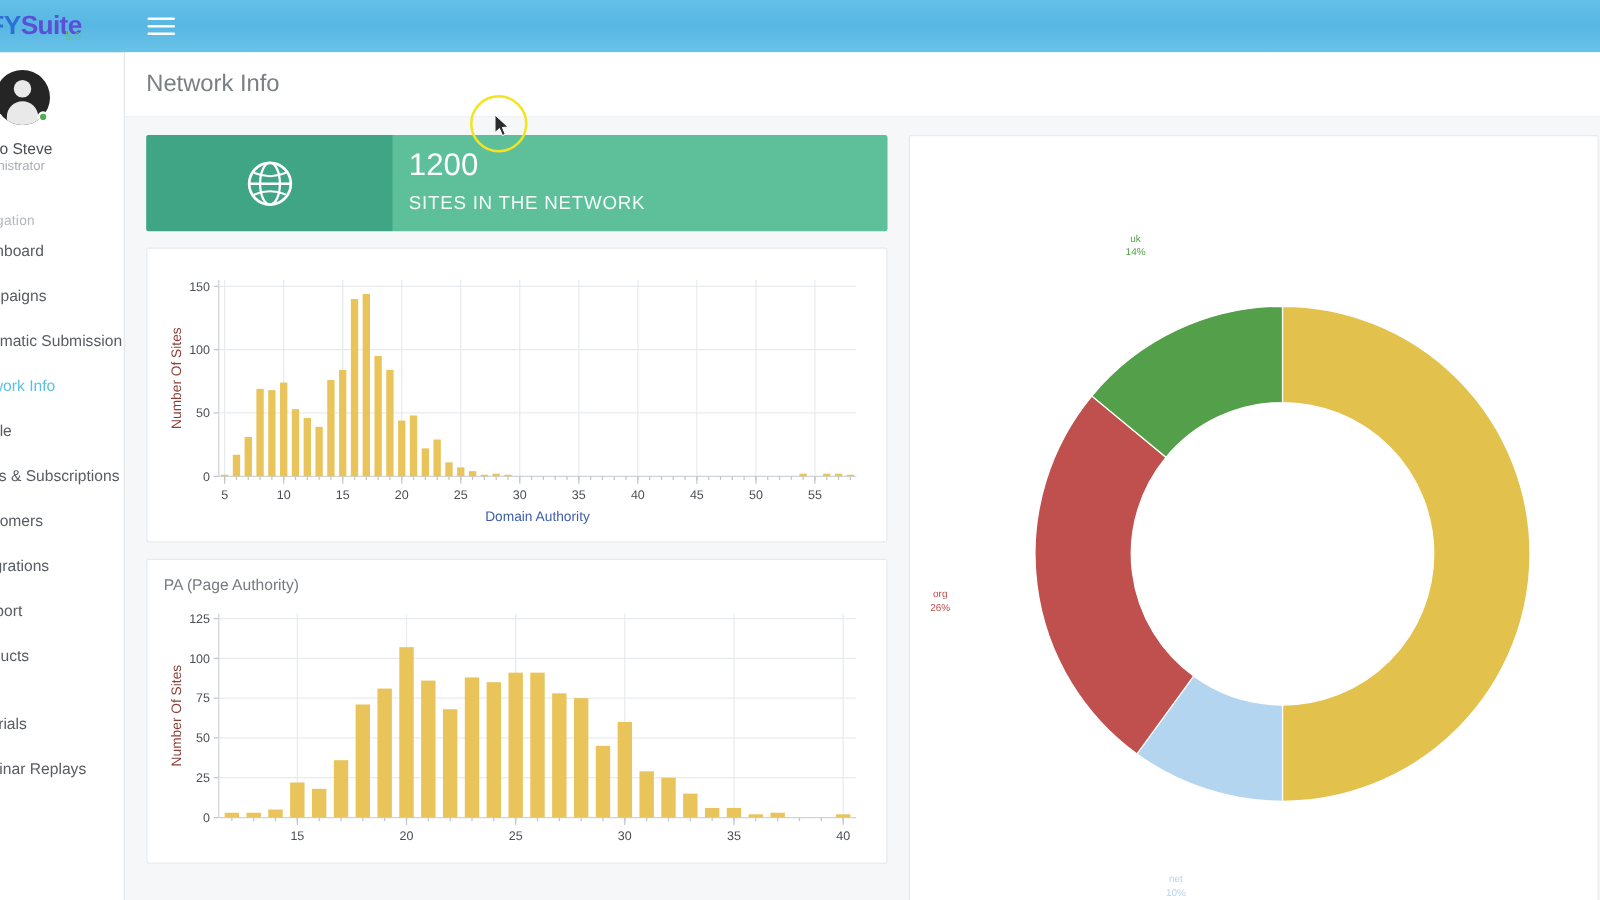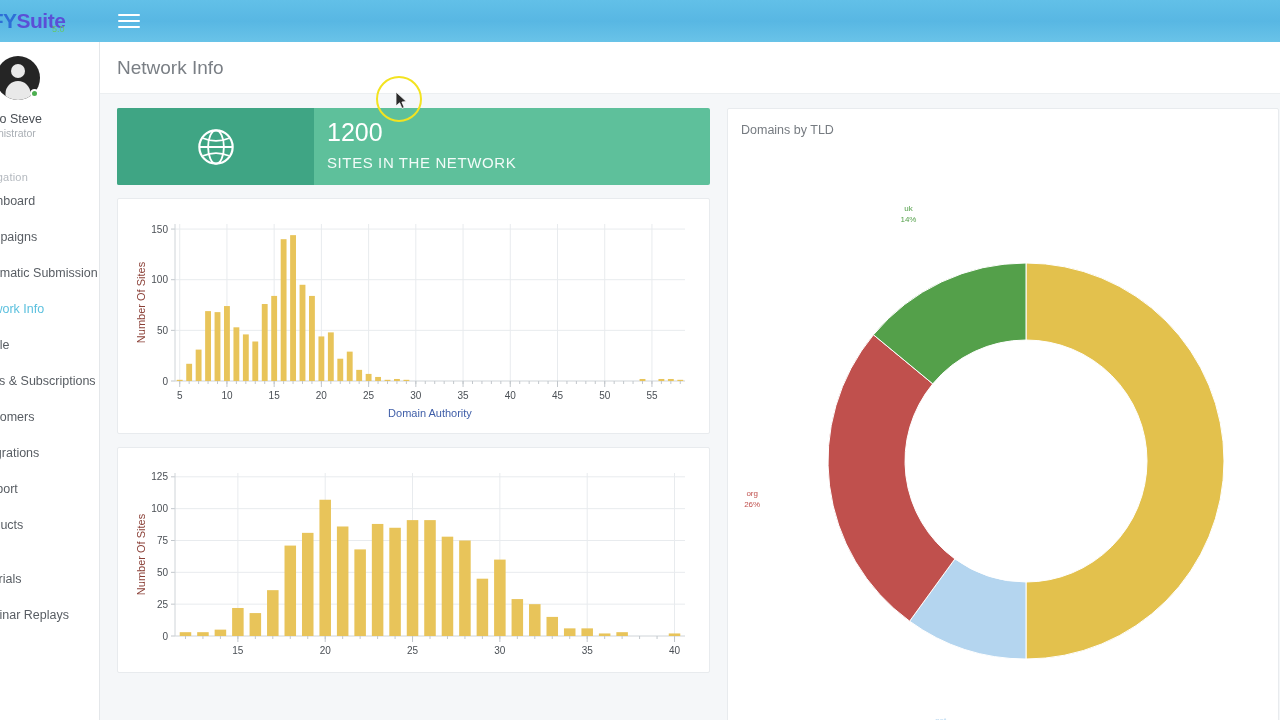--- a/index.html
+++ b/index.html
@@ -378,20 +378,21 @@
                 <rect x="527.4611111111111" y="166.9741935483871" width="5.855555555555556" height="2.0258064516129033" fill="#e8c45a"></rect>
                 <rect x="536.9055555555555" y="166.9741935483871" width="5.855555555555556" height="2.0258064516129033" fill="#e8c45a"></rect>
                 <rect x="546.35" y="167.8" width="5.855555555555556" height="1.2" fill="#e8c45a"></rect>
                 <text x="0" y="0" class="axis-title-y" transform="translate(14,90.5) rotate(-90)">Number Of Sites</text>
                 <text x="299" y="205" class="axis-title-x">Domain Authority</text>
               </svg>
           </div>
         </div>
 
         <div class="card">
+          <div class="card-title">PA (Page Authority)</div>
           <div class="chart-area">
             <svg id="pa-svg" width="566" height="205" viewBox="0 0 566 205">
                 <line x1="40" y1="175" x2="44" y2="175" class="tick-line"></line>
                 <text x="37" y="178.5" class="tick-text-y">0</text>
                 <line x1="44" y1="143.1640625" x2="554" y2="143.1640625" class="grid-line"></line>
                 <line x1="40" y1="143.1640625" x2="44" y2="143.1640625" class="tick-line"></line>
                 <text x="37" y="146.6640625" class="tick-text-y">25</text>
                 <line x1="44" y1="111.328125" x2="554" y2="111.328125" class="grid-line"></line>
                 <line x1="40" y1="111.328125" x2="44" y2="111.328125" class="tick-line"></line>
                 <text x="37" y="114.828125" class="tick-text-y">50</text>
@@ -481,21 +482,20 @@
                 <rect x="485.3595890410959" y="171.1796875" width="11.527397260273972" height="3.8203125" fill="#e8c45a"></rect>
                 <rect x="537.7568493150684" y="172.453125" width="11.527397260273972" height="2.546875" fill="#e8c45a"></rect>
                 <text x="0" y="0" class="axis-title-y" transform="translate(14,93.5) rotate(-90)">Number Of Sites</text>
               </svg>
           </div>
         </div>
       </div>
 
       <div class="col-right">
         <div class="card right-card">
-          <div class="card-title">Domains by TLD</div>
           <div class="chart-area">
             <svg id="tld-svg" width="526" height="600" viewBox="0 0 526 600">
                 <path d="M285 122 A198 198 0 0 1 285 518 L285 441 A121 121 0 0 0 285 199 Z" fill="#e3c14d" stroke="#ffffff" stroke-width="1"></path>
                 <path d="M285 518 A198 198 0 0 1 168.61852004609034 480.1853648862396 L213.87798447261076 417.89105631936866 A121 121 0 0 0 285 441 Z" fill="#b4d5ef" stroke="#ffffff" stroke-width="1"></path>
                 <text x="199.71130955251454" y="582.4915984974624" class="donut-label" fill="#b4d5ef">net</text>
                 <text x="199.71130955251454" y="593.4915984974624" class="donut-label" fill="#b4d5ef">10%</text>
                 <path d="M168.61852004609034 480.1853648862396 A198 198 0 0 1 132.43837793039373 193.79005002975947 L191.7678976241295 242.87169724040854 A121 121 0 0 0 213.87798447261076 417.89105631936866 Z" fill="#c0504d" stroke="#ffffff" stroke-width="1"></path>
                 <text x="11.176342437204141" y="354.59197246374805" class="donut-label" fill="#c0504d">org</text>
                 <text x="11.176342437204141" y="365.59197246374805" class="donut-label" fill="#c0504d">26%</text>
                 <path d="M132.43837793039373 193.79005002975947 A198 198 0 0 1 284.99999999999994 122 L285 199 A121 121 0 0 0 191.7678976241295 242.87169724040854 Z" fill="#54a04a" stroke="#ffffff" stroke-width="1"></path>

